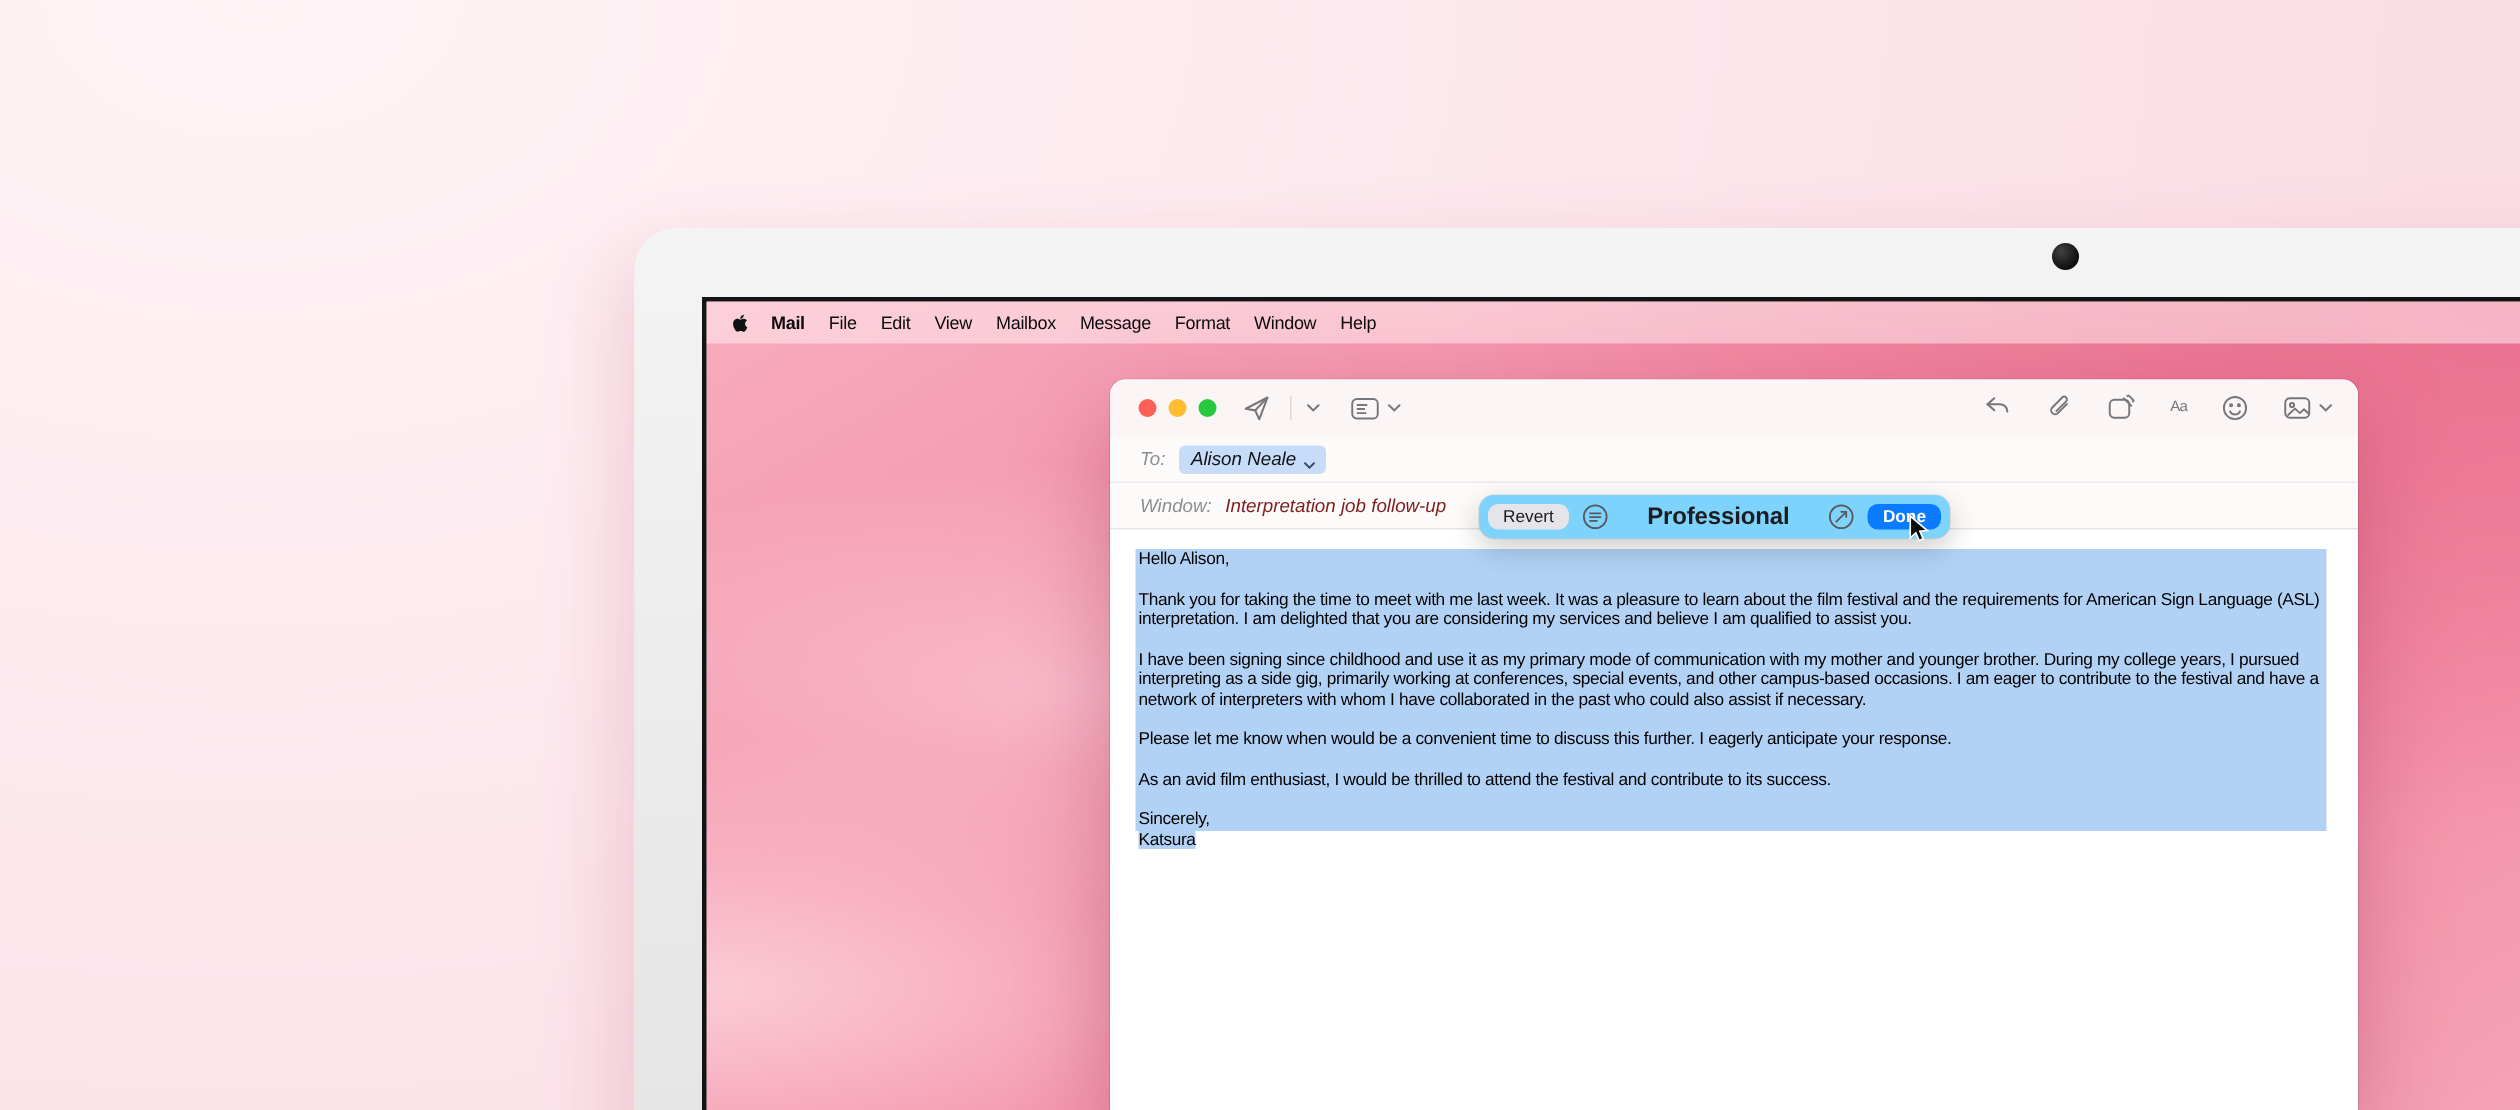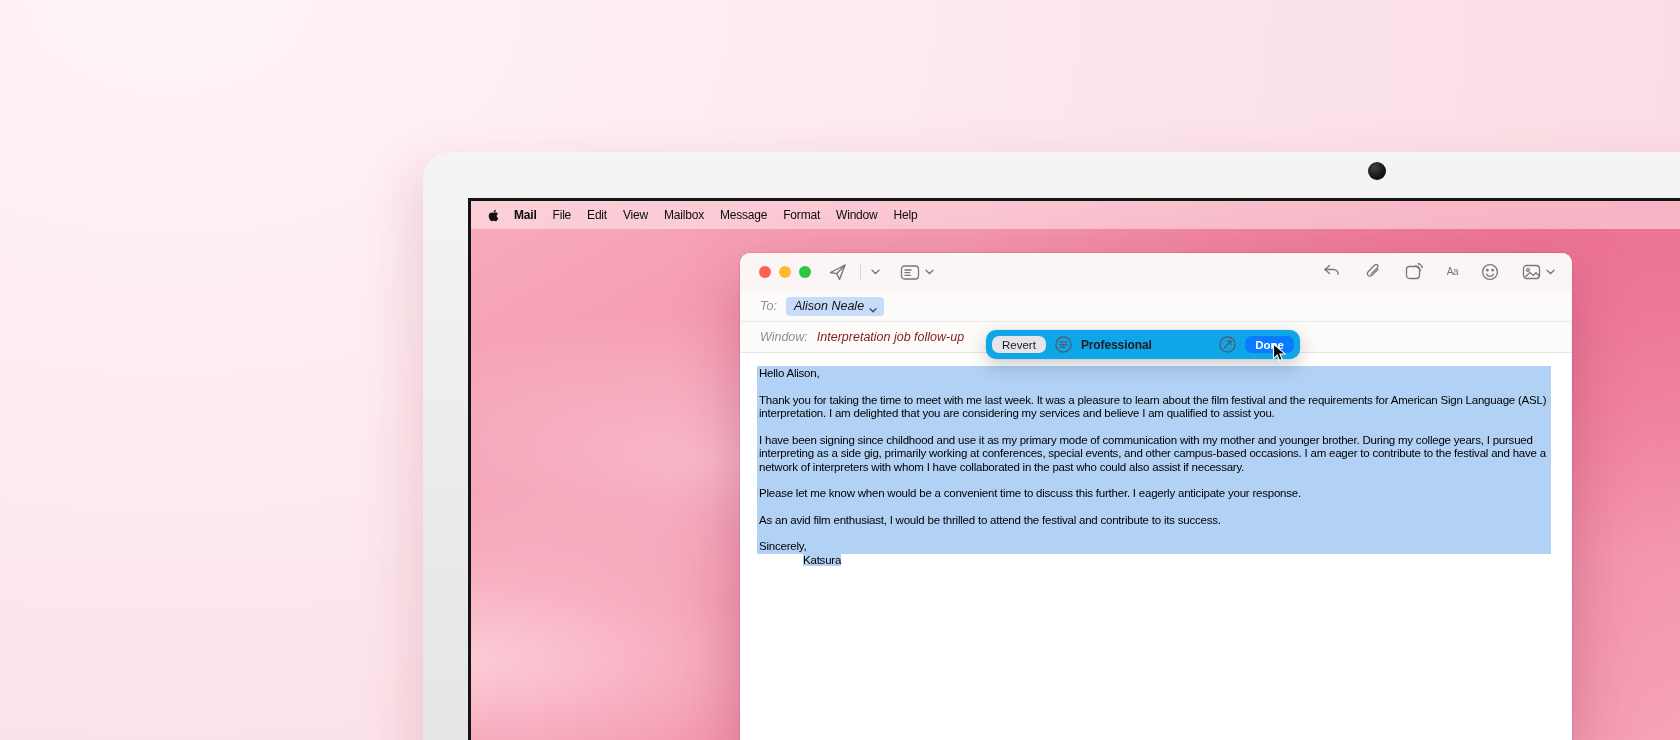--- a/index.html
+++ b/index.html
@@ -69,44 +69,44 @@
   .recipient-pill {
     display:flex; align-items:flex-end; gap:5px;
     background:#c6dcf8; border-radius:4px; padding:2px 7px 3px 8px;
     color:#131316; font-size:12.5px;
   }
   .subject-value { color:#7f1d1d; }
 
   
   .wt-bar {
     position:absolute; left:246px; top:77px; width:314px; height:29px; z-index:6;
-    background:#0ea5e9; border-radius:10px;
+    background:#7dd3fc; border-radius:10px;
     box-shadow:0 0 0 0.5px rgba(0,0,0,0.08), 0 7px 20px rgba(0,0,0,0.20);
     display:flex; align-items:center; padding:0 6px; gap:8px;
   }
   .wt-revert {
     background:#e4e4e9; border-radius:7px; padding:2.5px 10px;
     font-size:11.5px; color:#1b1b1d;
   }
   .wt-icon { color:#57575c; }
-  .wt-tone { flex:1; text-align:left; font-size:12px; font-weight:600; color:#1d1d1f; letter-spacing:-0.1px; }
+  .wt-tone { flex:1; text-align:center; font-size:16px; font-weight:600; color:#1d1d1f; letter-spacing:-0.1px; }
   .wt-done {
     background:#0a7aff; border-radius:7px; padding:2.5px 10px;
     font-size:11.5px; font-weight:600; color:#ffffff;
   }
 
   
   .body-area {
     padding:13px 21px 0 17px;
     font-size:11.5px; line-height:13.5px; letter-spacing:-0.22px; color:#000;
   }
   .selection-block { background:#b2d2f5; padding-top:1px; }
   .selection-block p { margin:0 0 13px 0; padding:0 2px; }
   .selection-block p.sincerely { margin-bottom:0; }
-  .sig-line { padding:0 2px;margin-left:44px; }
+  .sig-line { padding:0 2px; }
   .sig-line .hl { background:#b2d2f5; }
 
   
   .cursor { position:absolute; left:1272px; top:343px; z-index:50; }
 </style>
 </head>
 <body>
 
 <div class="device"></div>
 <div class="camera"></div>

